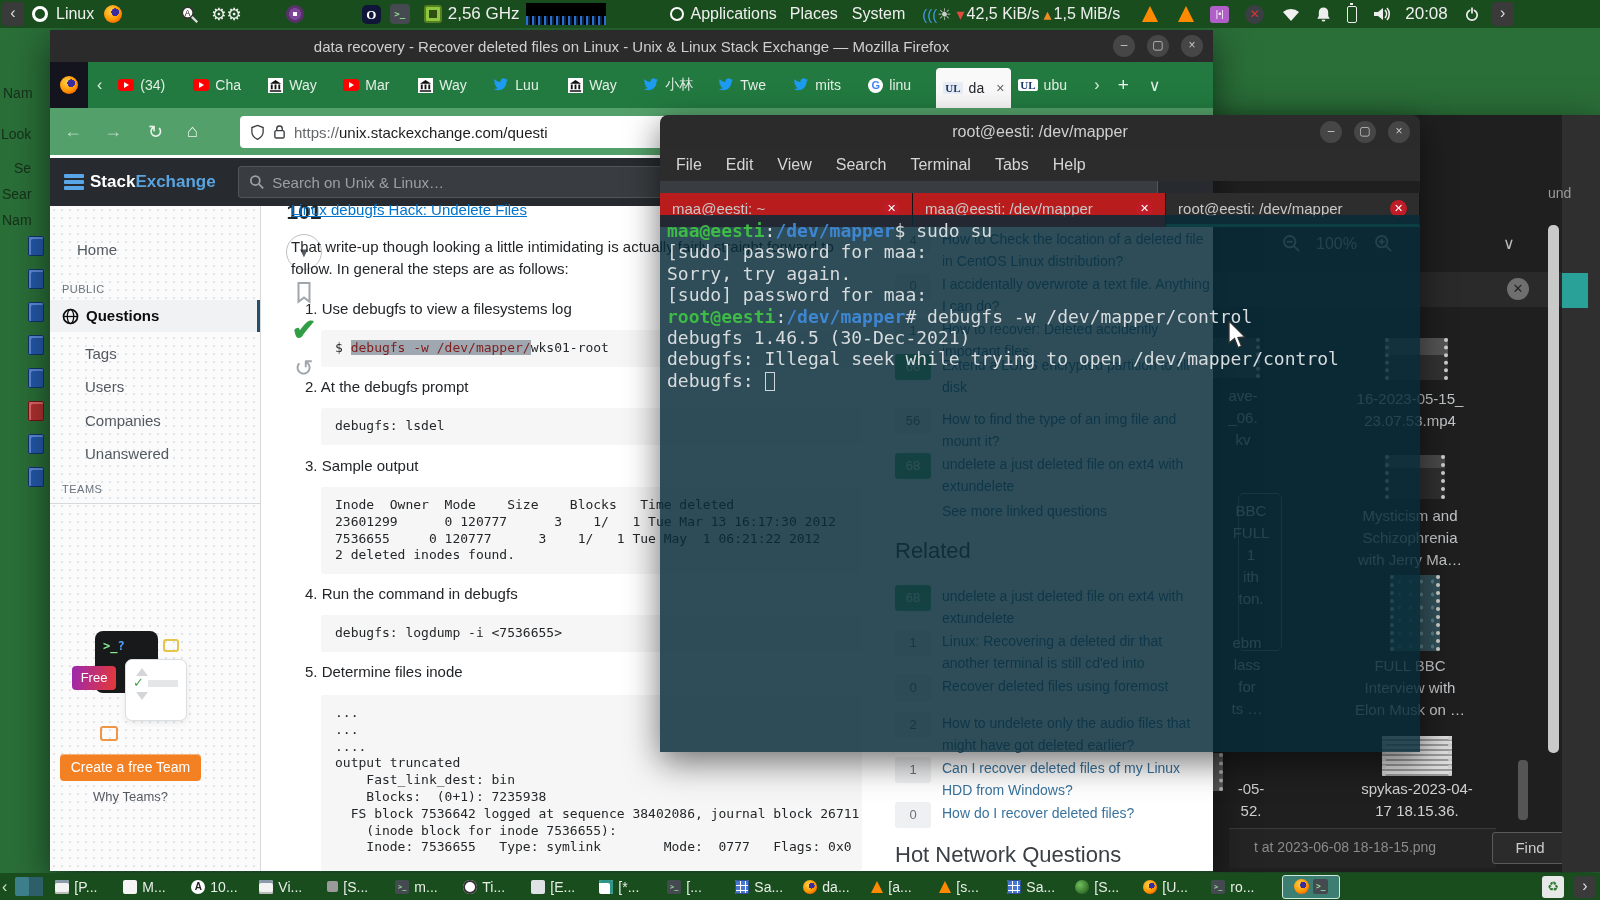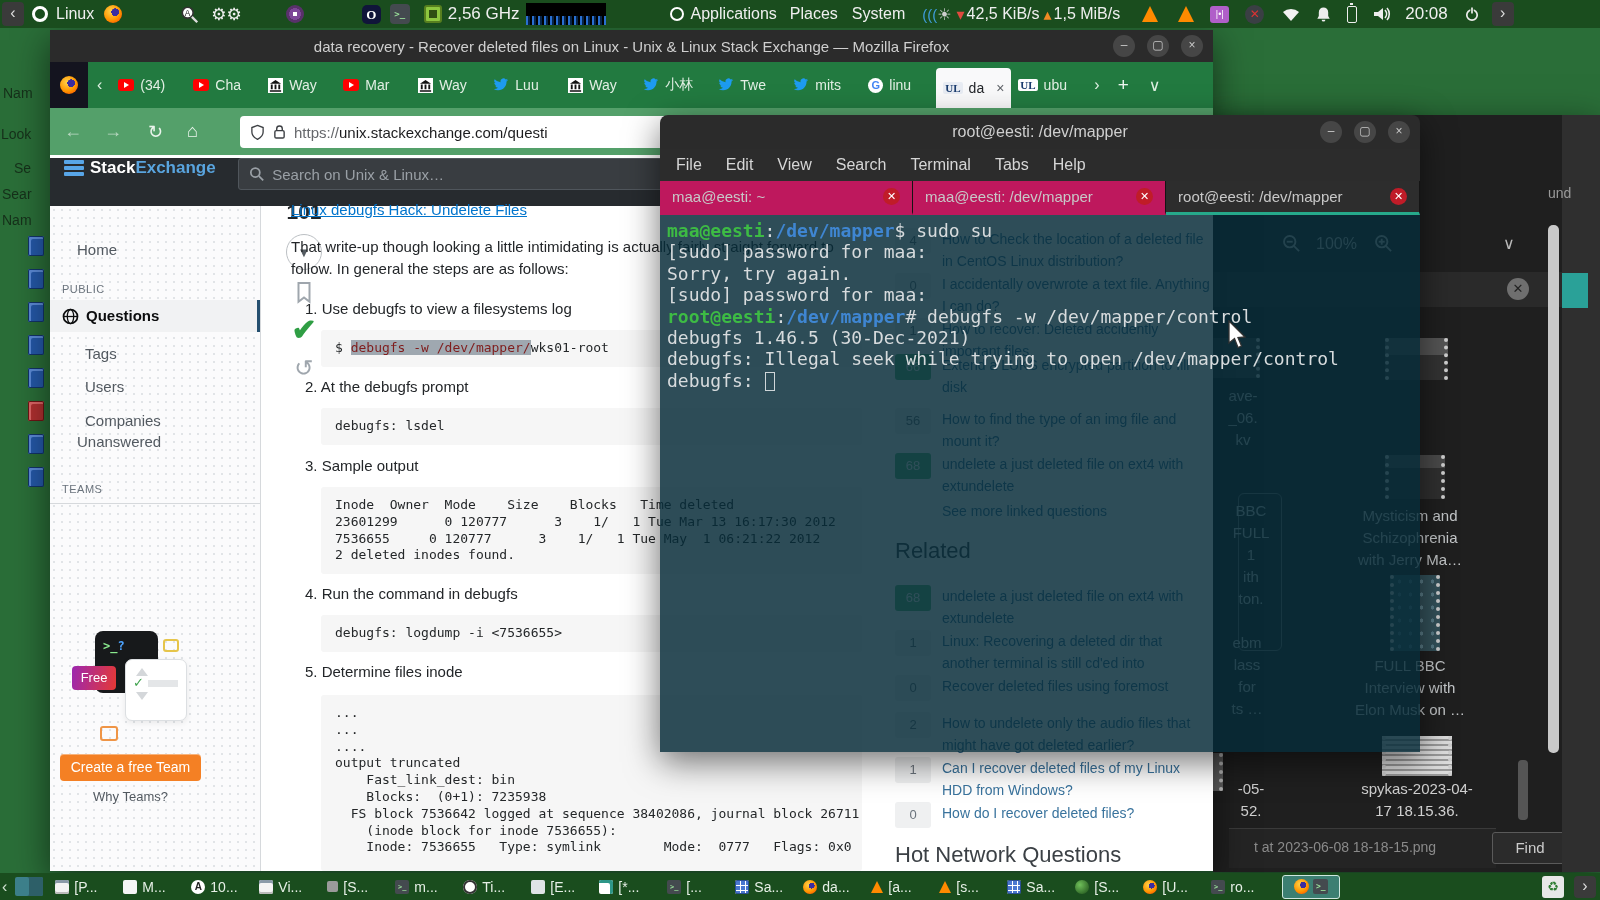--- a/index.html
+++ b/index.html
@@ -33,21 +33,21 @@
 .fftab.active{background:#f9f9fa;color:#23262a;height:40px;margin-top:6px}
 .yt{width:16px;height:12px;background:#f00;border-radius:3px;position:relative;flex:none}
 .yt:after{content:"";position:absolute;left:6px;top:3px;border-left:5px solid #fff;border-top:3px solid transparent;border-bottom:3px solid transparent}
 .tw{flex:none;color:#1d9bf0}
 .gico{width:15px;height:15px;border-radius:50%;background:#fff;color:#4285f4;font:bold 11px/15px "Liberation Sans",sans-serif;text-align:center;flex:none}
 .ulico{font:bold 11px "Liberation Serif",serif;color:#1b3c6e;background:#fff;border-radius:2px;padding:0 2px;flex:none}
 .fftab.active .ulico{background:#e8ecf3}
 #ffnav{position:absolute;left:0;top:78px;width:100%;height:47px;background:#54a06a;display:flex;align-items:center;color:#eaf4ec;font-size:18px}
 .urlbar{position:absolute;left:190px;top:86px;width:965px;height:32px;background:#fff;border-radius:4px;display:flex;align-items:center;gap:8px;padding:0 10px;font-size:15px;color:#1d1d1f}
 
-.sehead{position:absolute;left:0;top:128px;width:100%;height:48px;background:#272b2f;display:flex;align-items:flex-start}
+.sehead{position:absolute;left:0;top:128px;width:100%;height:48px;background:#272b2f;display:flex;align-items:center}
 .selogo{display:flex;align-items:center;gap:6px;margin-left:14px;font-weight:bold;font-size:17px;color:#fff}
 .sebars{display:flex;flex-direction:column;gap:2px}
 .sebars i{width:20px;height:4px;background:#58a6e8;border-radius:1px}
 .sesearch{margin-left:22px;width:920px;height:32px;background:#393d41;border:1px solid #50565c;border-radius:3px;display:flex;align-items:center;gap:8px;padding:0 10px}
 .sesearch input{background:transparent;border:0;outline:0;color:#bfc5cb;font-size:15px;width:100%}
 .sesearch input::placeholder{color:#9aa0a6}
 #sidebar{position:absolute;left:0;top:176px;width:211px;bottom:0;background-color:#fbfbfc;background-image:radial-gradient(#e1e4e7 1px,transparent 1px);background-size:8px 8px;border-right:1px solid #d6d9dc;font-size:15px;color:#525960}
 .navitem{position:absolute;left:0;width:100%;padding-left:27px;height:24px;line-height:24px}
 .navactive{background:#f1f2f3;border-right:3px solid #244f6f;font-weight:bold;color:#0c0d0e;height:32px;line-height:32px;display:flex;align-items:center;gap:7px;padding-left:12px}
 .smallcap{position:absolute;left:12px;font-size:11px;letter-spacing:.5px;color:#6a737c}
@@ -62,21 +62,21 @@
 
 .qrow{position:absolute;left:845px;width:318px;display:flex;gap:11px;align-items:flex-start}
 .qbadge{flex:none;min-width:36px;height:26px;border-radius:3px;background:#eff0f1;color:#6a737c;font-size:13px;line-height:26px;text-align:center}
 .qbadge.green{background:#5eba7d;color:#fff}
 .qtext{font-size:14px;line-height:22px;color:#39739d}
 .seheading{position:absolute;left:845px;font-size:22px;color:#3b4045}
 
 #termwin{left:660px;top:115px;width:760px;height:637px;z-index:30;border-radius:8px 8px 0 0}
 #termwin .titlebar{height:34px;border-radius:8px 8px 0 0;font-size:16px}
 #termmenu{position:absolute;left:0;top:34px;width:100%;height:32px;background:#2c2c2c;color:#d6d6d6;display:flex;align-items:center;gap:24px;padding-left:16px;font-size:16px}
-#termtabs{position:absolute;left:0;top:66px;width:100%;height:34px;background:#be185d;display:flex}
+#termtabs{position:absolute;left:0;top:78px;width:100%;height:34px;background:#b91c1c;display:flex}
 .ttab{width:295px;display:flex;align-items:center;justify-content:space-between;padding:0 12px;color:#c8c8c8;font-size:15px;border-right:1px solid #141414;border-bottom:3px solid transparent;white-space:nowrap;overflow:hidden}
 .ttab.active{background:#2d2d2d;border-bottom-color:#26a98b}
 .tx{flex:none;width:17px;height:17px;border-radius:50%;background:#c01c28;color:#fff;font-size:11px;line-height:17px;text-align:center;margin-left:8px}
 #termbody{position:absolute;left:0;top:100px;width:100%;height:537px;background:rgba(6,43,56,.84);font:18px/21.4px "DejaVu Sans Mono",monospace;color:#d7dbdd;padding:5px 0 0 7px;white-space:pre}
 .tuser{color:#3dbb44;font-weight:bold}
 .tpath{color:#3f86d2;font-weight:bold}
 .tcursor{display:inline-block;width:10px;height:19px;border:1.5px solid #cfd6d9;vertical-align:-4px}
 
 #fmwin{left:1213px;top:115px;width:387px;height:757px;background:#1f1f1f;overflow:hidden;z-index:5;color:#c8cbcd}
 .fmtool{position:absolute;top:110px;left:0;width:349px;height:37px;display:flex;align-items:center;color:#b9b9b9;font-size:16px}
@@ -359,21 +359,21 @@
       <svg width="17" height="17" viewBox="0 0 16 16">
           <circle cx="8" cy="8" r="6.6" fill="none" stroke="#0c0d0e" stroke-width="1.6"></circle>
           <ellipse cx="8" cy="8" rx="3" ry="6.6" fill="none" stroke="#0c0d0e" stroke-width="1.2"></ellipse>
           <line x1="1.4" y1="8" x2="14.6" y2="8" stroke="#0c0d0e" stroke-width="1.2"></line>
         </svg>
       <span>Questions</span>
     </div>
     <div class="navitem" style="top:136px;padding-left:35px">Tags</div>
     <div class="navitem" style="top:169px;padding-left:35px">Users</div>
     <div class="navitem" style="top:203px;padding-left:35px">Companies</div>
-    <div class="navitem" style="top:224px;padding-left:27px">Unanswered</div>
+    <div class="navitem" style="top:236px;padding-left:35px">Unanswered</div>
     <div class="smallcap" style="top:277px">TEAMS</div>
     <div style="position:absolute;left:0;top:297px;width:100%;border-top:1px solid #d6d9dc"></div>
 
     <div style="position:absolute;left:45px;top:425px;width:63px;height:62px;background:#17191b;border-radius:8px;color:#3dbb44;font:bold 12px 'DejaVu Sans Mono',monospace;padding:8px 0 0 8px"><span style="color:#8ae98e">&gt;_</span><span style="color:#4da3ff">?</span></div>
     <div style="position:absolute;left:113px;top:433px;width:16px;height:13px;border:2px solid #e6c54a;border-radius:3px"></div>
     <div style="position:absolute;left:22px;top:460px;width:44px;height:24px;background:linear-gradient(100deg,#9c27b0,#e53935);border-radius:4px;color:#fff;font-size:13px;text-align:center;line-height:24px">Free</div>
     <div style="position:absolute;left:75px;top:453px;width:62px;height:62px;background:#fff;border:1px solid #dcdfe2;border-radius:7px;box-shadow:0 2px 6px rgba(0,0,0,.08);padding:8px 7px">
       <div style="width:0;height:0;border-left:6px solid transparent;border-right:6px solid transparent;border-bottom:8px solid #d4d7da;margin-left:3px"></div>
       <div style="color:#3fa34d;font-size:13px;line-height:13px">✓<span style="display:inline-block;width:30px;height:7px;background:#e4e6e8;margin-left:4px"></span></div>
       <div style="width:0;height:0;border-left:6px solid transparent;border-right:6px solid transparent;border-top:8px solid #d4d7da;margin:3px 0 0 3px"></div>
@@ -499,20 +499,22 @@
   <div class="fmband">
       <span class="xcirc" style="right:33px;top:6px;position:absolute">✕</span>
     </div>
 
   <div class="film" style="left:-4px;top:223px;width:51px;height:40px"></div>
   <div class="fname" style="left:0;top:270px;width:60px">ave-
 _06.
 kv</div>
 
   <div class="film" style="left:172px;top:223px;width:63px;height:42px;background:linear-gradient(#555 0 40%,#333 40%)"></div>
+  <div class="fname" style="left:117px;top:273px;width:160px">16-2023-05-15_
+23.07.53.mp4</div>
 
   <div style="position:absolute;left:25px;top:378px;width:44px;height:158px;border:1px solid #707070;border-radius:6px"></div>
   <div class="fname" style="left:8px;top:385px;width:60px">BBC
 FULL
 1
 ith
 ton.</div>
   <div class="fname" style="left:4px;top:517px;width:60px">ebm
 lass
 for

